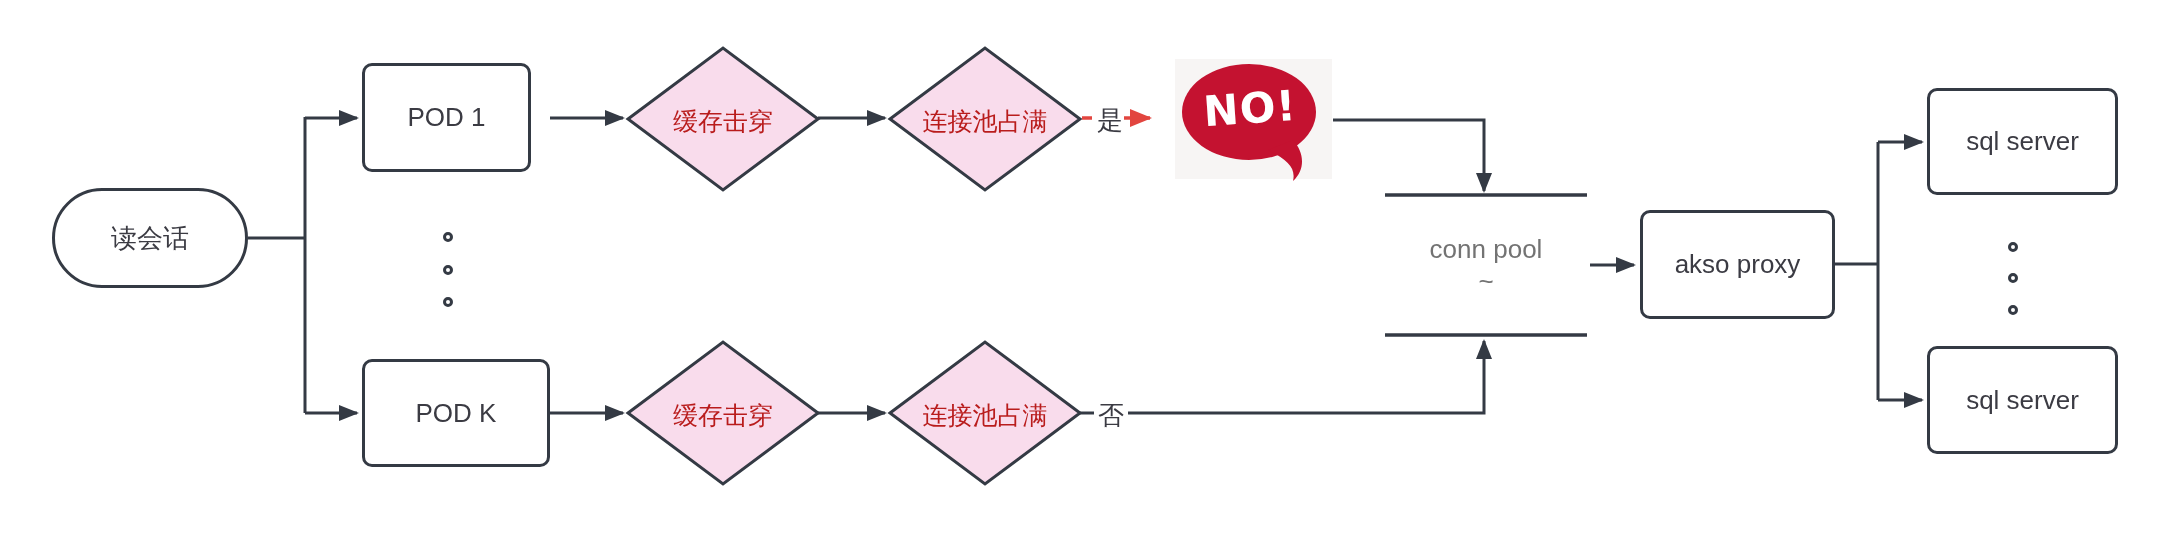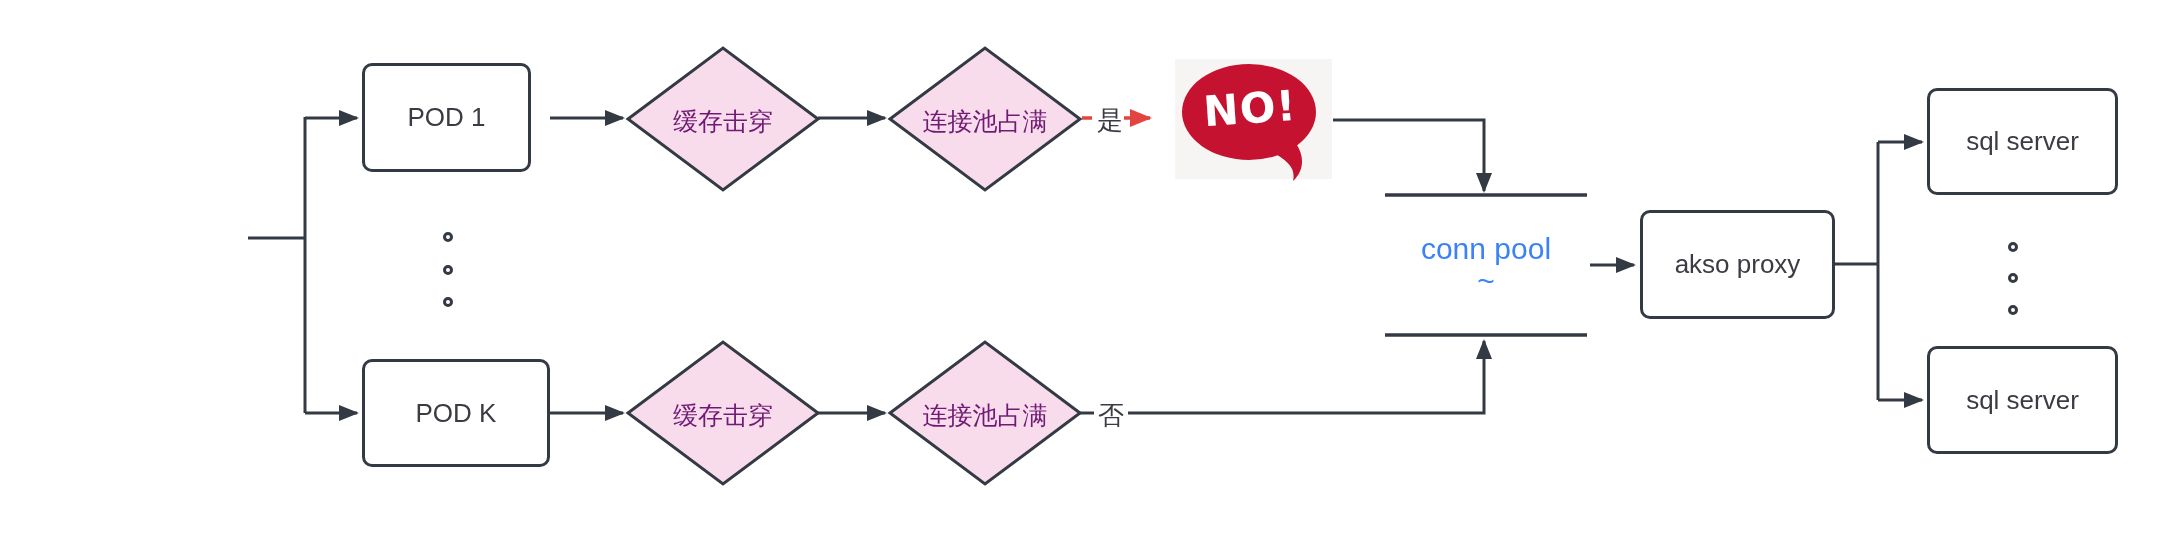--- a/index.html
+++ b/index.html
@@ -24,37 +24,37 @@
     font-size: 26px;
     color: #3b3b43;
   }
   .rect  { border-radius: 10px; }
   .pill  { border-radius: 52px; }
   .dlabel {
     position: absolute;
     width: 190px;
     text-align: center;
     font-size: 25px;
-    color: #701a75;
+    color: #b91c1c;
     pointer-events: none;
   }
   .edge-label {
     position: absolute;
     font-size: 26px;
     color: #3b3b43;
   }
   .connpool-text {
     position: absolute;
     left: 1386px;
     top: 233px;
     width: 200px;
     text-align: center;
-    font-size: 30px;
+    font-size: 26px;
     line-height: 32px;
-    color: #3b82f6;
+    color: #737373;
   }
   .no-text {
     position: absolute;
     left: 1194px;
     top: 84px;
     width: 112px;
     text-align: center;
     font-size: 42px;
     font-weight: 900;
     letter-spacing: 1px;
@@ -122,20 +122,23 @@
       <circle cx="448" cy="302" r="3.5" fill="#ffffff" stroke="#343a44" stroke-width="3"></circle>
     </g>
 
     <g>
       <circle cx="2013" cy="247" r="3.5" fill="#ffffff" stroke="#343a44" stroke-width="3"></circle>
       <circle cx="2013" cy="278" r="3.5" fill="#ffffff" stroke="#343a44" stroke-width="3"></circle>
       <circle cx="2013" cy="310" r="3.5" fill="#ffffff" stroke="#343a44" stroke-width="3"></circle>
     </g>
   </svg>
 
+  <div class="node pill" style="left:52px; top:188px; width:196px; height:100px;">
+    <span>读会话</span>
+  </div>
 
   <div class="node rect" style="left:362px; top:63px; width:169px; height:109px;">
     <span>POD 1</span>
   </div>
 
   <div class="node rect" style="left:362px; top:359px; width:188px; height:108px;">
     <span>POD K</span>
   </div>
 
   <div class="dlabel" style="left:628px; top:105px;">缓存击穿</div>

